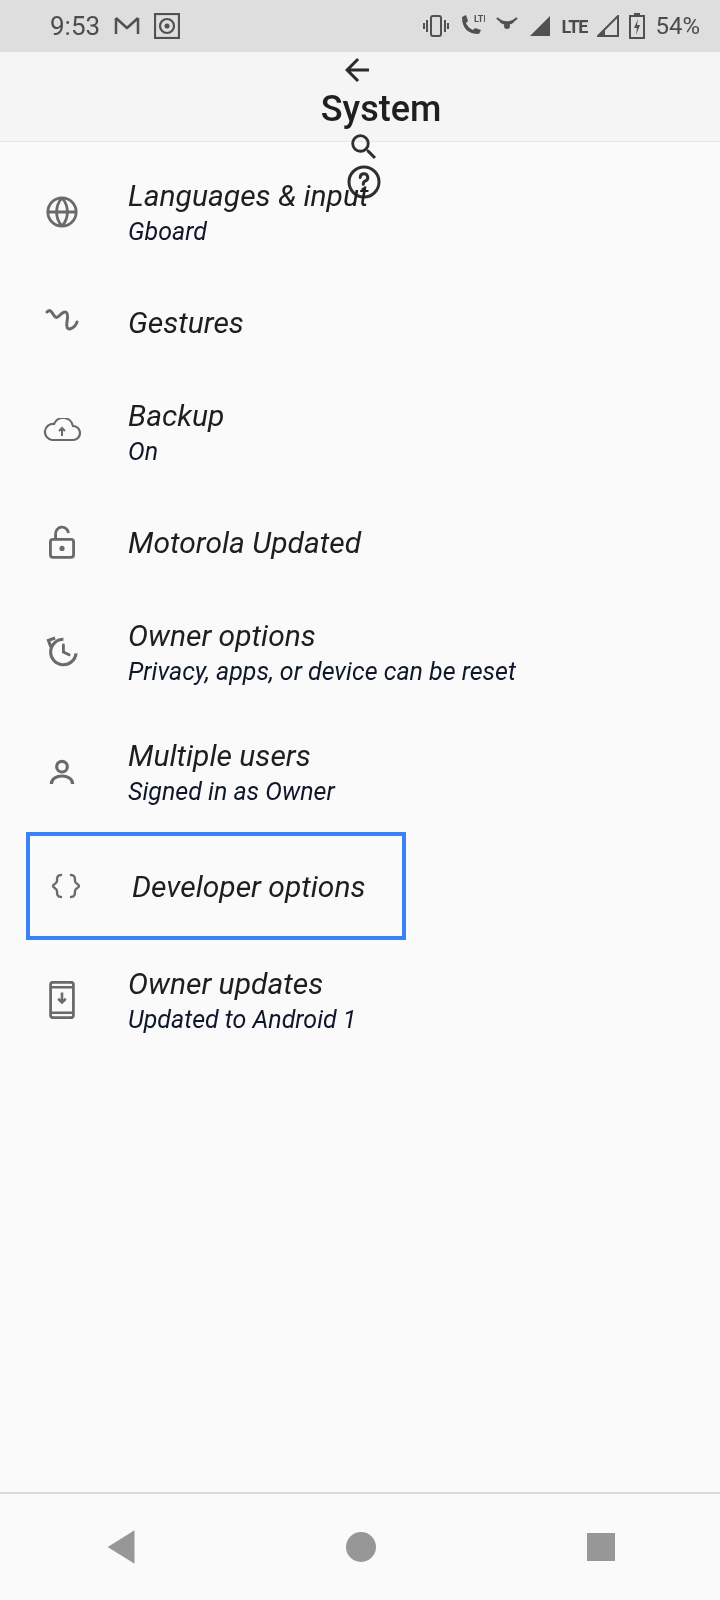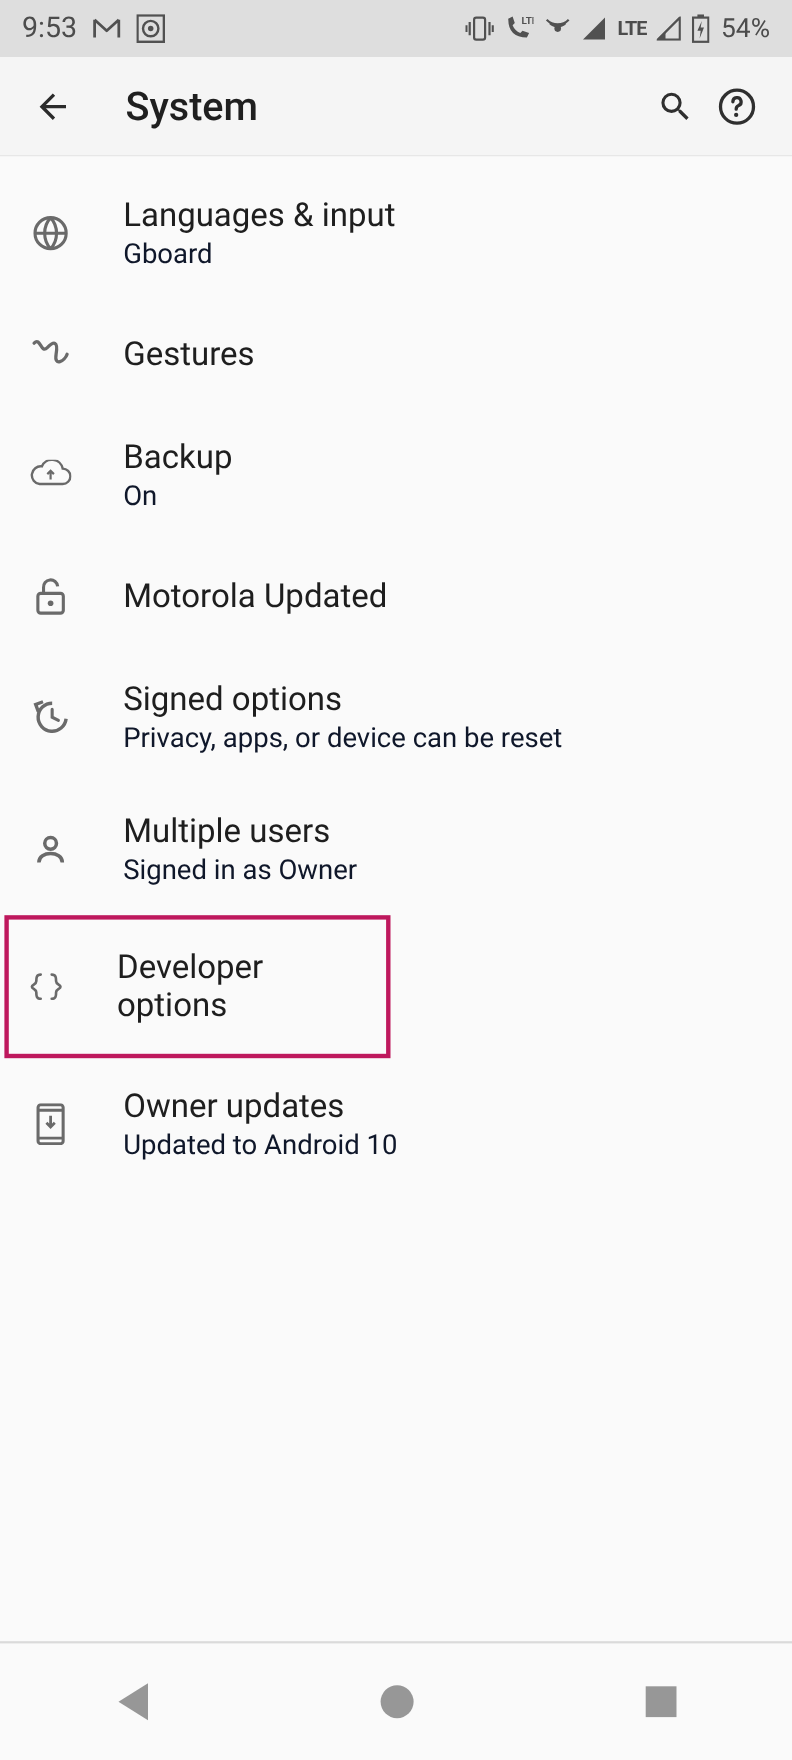--- a/index.html
+++ b/index.html
@@ -14,21 +14,21 @@
       font-family: Roboto, "Helvetica Neue", Arial, sans-serif;
       background: #fafafa;
       overflow: hidden;
     }
     .status-bar {
       height: 52px;
       background: #dedede;
       display: flex;
       align-items: center;
       justify-content: space-between;
-      padding: 0 20px 0 20px;
+      padding: 0 20px 0 50px;
       color: #4c4c4c;
     }
     .status-left {
       display: flex;
       align-items: center;
       gap: 14px;
       font-size: 26px;
       font-weight: 400;
     }
     .status-right {
@@ -40,20 +40,21 @@
     .status-right .pct {
       font-size: 24px;
     }
     .app-bar {
       height: 90px;
       background: #f5f5f5;
       display: flex;
       align-items: center;
       padding: 0 22px 0 30px;
       border-bottom: 1px solid #e6e6e6;
+      flex-direction: column;
     }
     .app-bar .back {
       width: 50px;
       display: flex;
       align-items: center;
       color: #2b2b2b;
     }
     .app-bar .title {
       font-size: 36px;
       font-weight: 500;
@@ -68,22 +69,23 @@
       align-items: center;
       justify-content: center;
       color: #2f2f2f;
     }
     .list {
       padding-top: 10px;
     }
     .item {
       display: flex;
       align-items: center;
-      padding: 26px 24px 26px 24px;
+      padding: 26px 24px 26px 40px;
       min-height: 100px;
+      font-style: italic;
     }
     .item .ic {
       width: 44px;
       display: flex;
       justify-content: center;
       color: #696969;
     }
     .item .texts {
       margin-left: 44px;
       display: flex;
@@ -92,23 +94,23 @@
     }
     .item .primary {
       font-size: 30px;
       color: #1e1e1e;
     }
     .item .secondary {
       font-size: 25px;
       color: #0f172a;
     }
     .highlight {
-      border: 4px solid #be185d;
-      margin-left: 4px;
-      width: 351px;
+      border: 4px solid #3b82f6;
+      margin-left: 26px;
+      width: 380px;
     }
     .highlight .item {
       padding-left: 14px;
     }
     .highlight .ic { width: 44px; }
     .highlight .texts { margin-left: 44px; }
     .nav {
       position: absolute;
       bottom: 0;
       left: 0;
@@ -269,21 +271,21 @@
 
   <div class="item">
     <div class="ic">
       <svg width="36" height="34" viewBox="0 0 24 24">
           <path d="M13 3a9 9 0 1 0 8.94 10" stroke="#6a6a6a" stroke-width="2.2" fill="none"></path>
           <path d="M3 8 3 3 8 3" stroke="#6a6a6a" stroke-width="2.2" fill="none" transform="rotate(-20 5 5)"></path>
           <path d="M13 7v5l4 2" stroke="#6a6a6a" stroke-width="2" fill="none" stroke-linecap="round"></path>
         </svg>
     </div>
     <div class="texts">
-      <span class="primary">Signed options</span>
+      <span class="primary">Owner options</span>
       <span class="secondary">Privacy, apps, or device can be reset</span>
     </div>
   </div>
 
   <div class="item">
     <div class="ic">
       <svg width="32" height="32" viewBox="0 0 24 24">
           <circle cx="12" cy="8" r="4" stroke="#6a6a6a" stroke-width="2.4" fill="none"></circle>
           <path d="M4 21c0-4 4-6 8-6s8 2 8 6" stroke="#6a6a6a" stroke-width="2.4" fill="none"></path>
         </svg>
@@ -310,21 +312,21 @@
   <div class="item">
     <div class="ic">
       <svg width="28" height="38" viewBox="0 0 20 30">
           <rect x="1" y="1" width="18" height="28" rx="2" stroke="#6a6a6a" stroke-width="2.2" fill="none"></rect>
           <path d="M1 5h18M1 25h18" stroke="#6a6a6a" stroke-width="2"></path>
           <path d="M10 9v8m-3-3 3 3 3-3" stroke="#6a6a6a" stroke-width="2" fill="none"></path>
         </svg>
     </div>
     <div class="texts">
       <span class="primary">Owner updates</span>
-      <span class="secondary">Updated to Android 10</span>
+      <span class="secondary">Updated to Android 1</span>
     </div>
   </div>
 
 </div>
 
 <div class="nav">
   <div>
     <svg width="34" height="38" viewBox="0 0 30 34">
         <path class="tri" d="M28 2 L4 17 L28 32 Z"></path>
       </svg>

